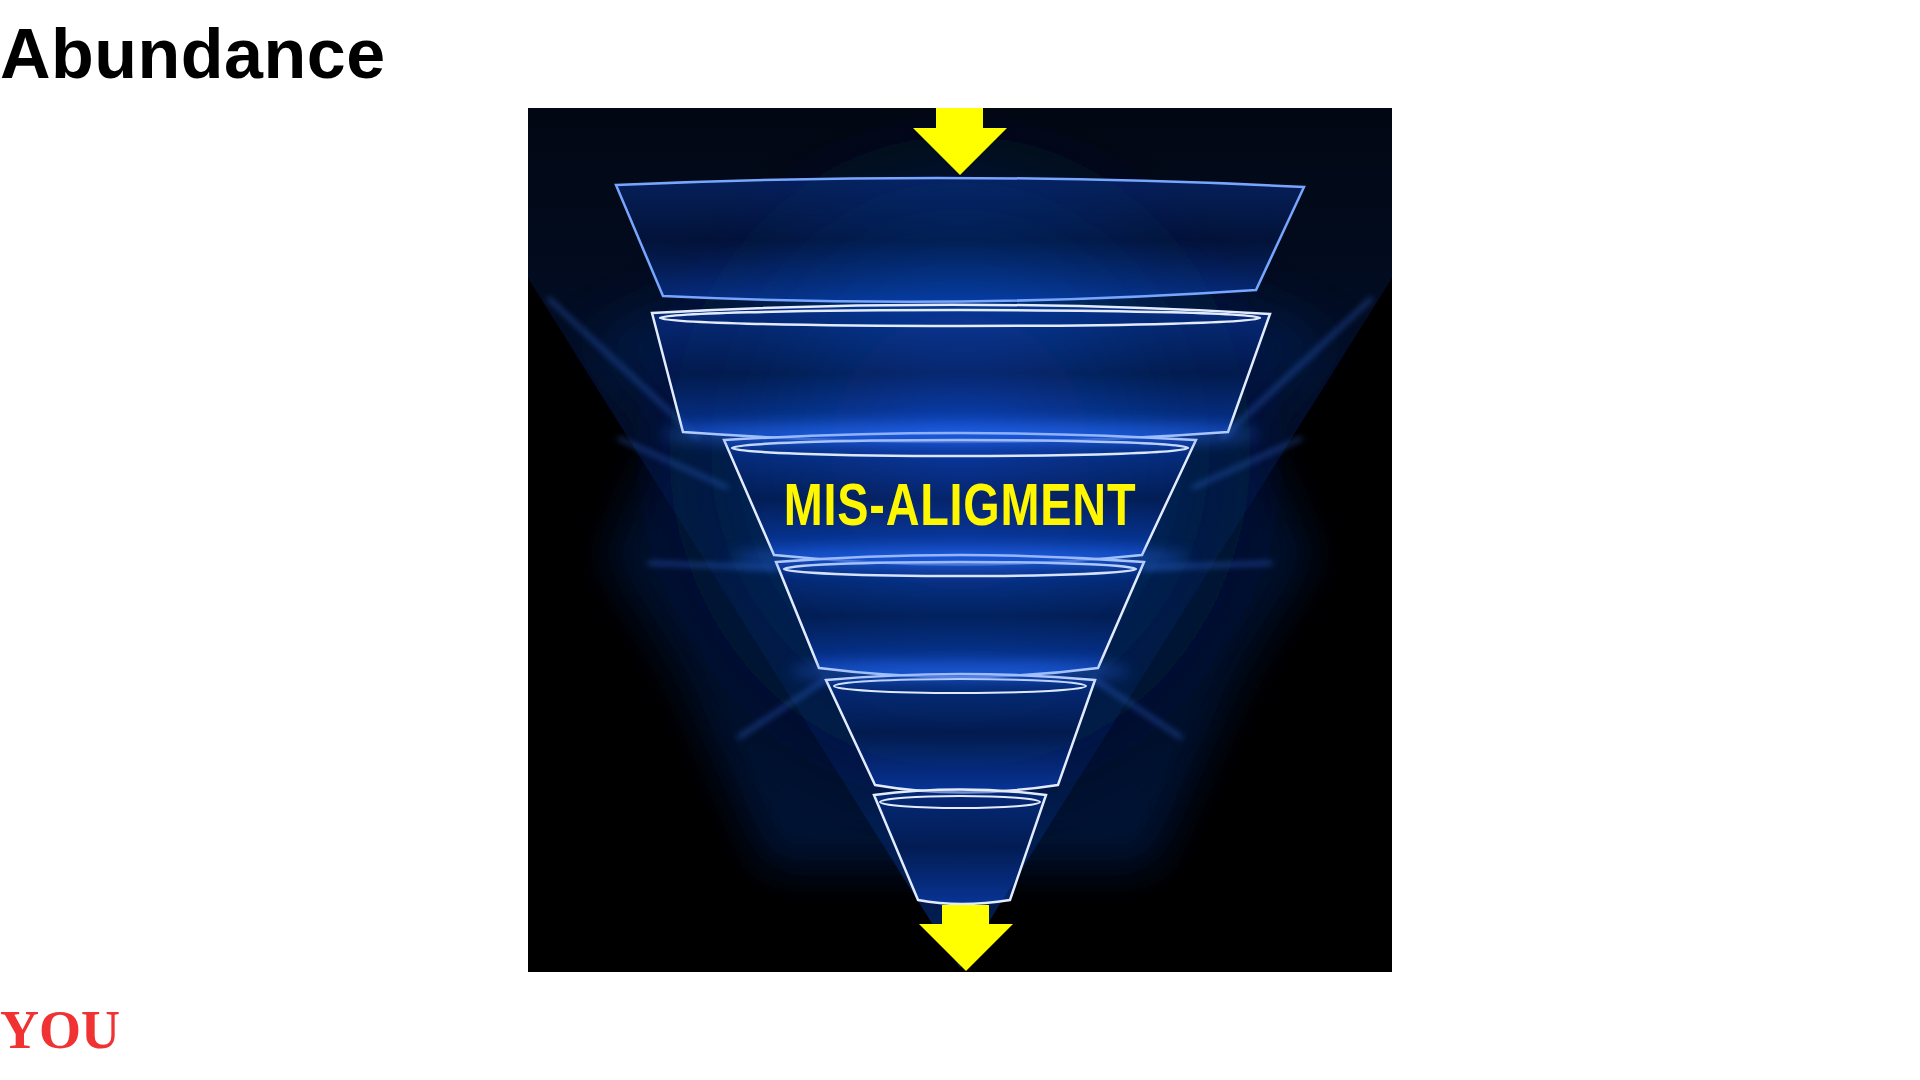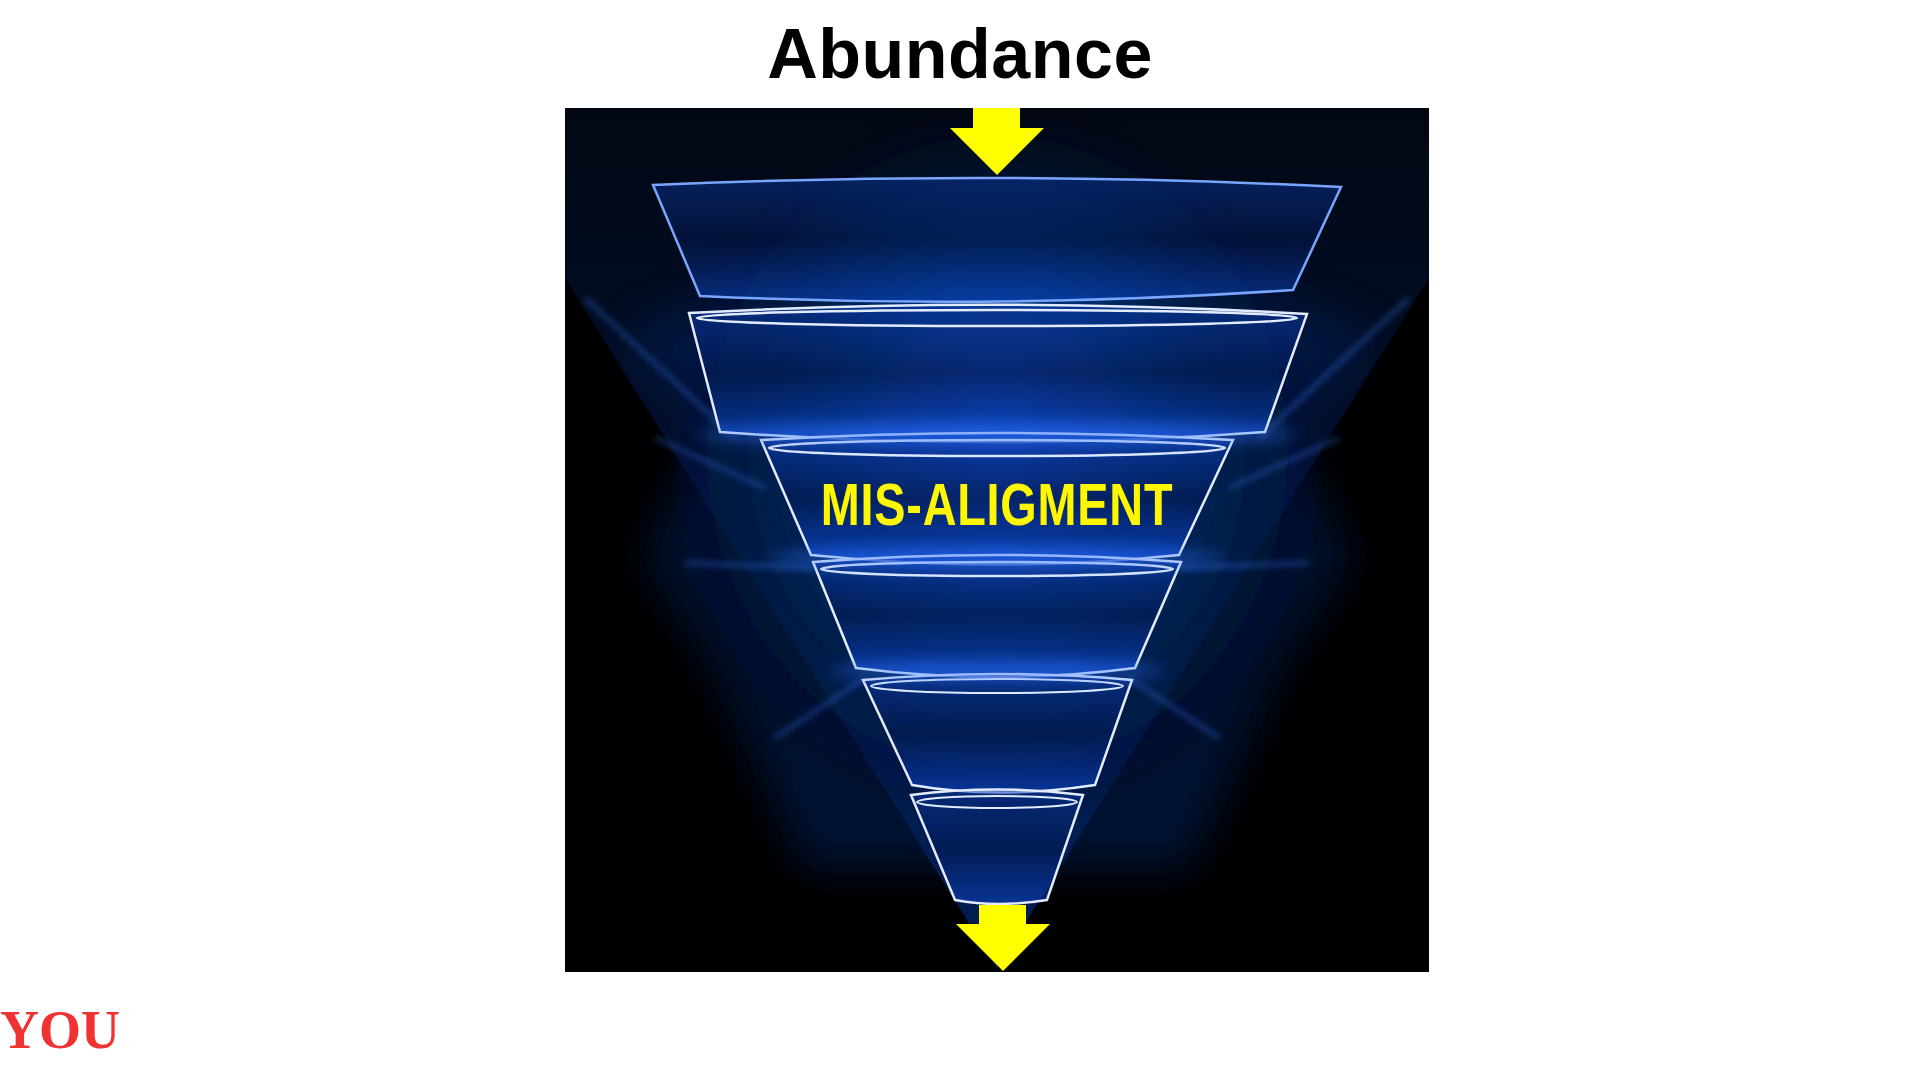--- a/index.html
+++ b/index.html
@@ -1,27 +1,27 @@
 <!DOCTYPE html>
 <html><head>
 <meta charset="utf-8">
 <style>
   html, body { margin: 0; padding: 0; }
   body {
     width: 1920px; height: 1080px; background: #ffffff; position: relative; overflow: hidden;
     font-family: "Liberation Sans", sans-serif;
   }
   .title-top {
-    position: absolute; left: 0; width: 1920px; top: 10px; text-align: center;
+    position: absolute; left: 0; width: 1920px; top: 10px; 
     font-family: "Liberation Sans", sans-serif; font-weight: 700; font-size: 70px;
     color: #000000; letter-spacing: 0.5px; line-height: 88px;
   }
   .panel {
     position: absolute; left: 528px; top: 108px; width: 864px; height: 864px;
-    background: #737373; overflow: hidden; margin-left: 37px;
+    background: #737373; overflow: hidden;
   }
   .panel svg { position: absolute; left: 0; top: 0; }
   .center-label {
     position: absolute; left: 0; width: 864px; top: 362px; text-align: center;
     font-family: "Liberation Sans", sans-serif; font-weight: 700; font-size: 60px;
     color: #fff700; transform: scaleX(0.78); transform-origin: center;
     letter-spacing: 1px; line-height: 70px;
   }
   .title-bottom {
     position: absolute; left: 0; width: 1920px; top: 1000px; 

